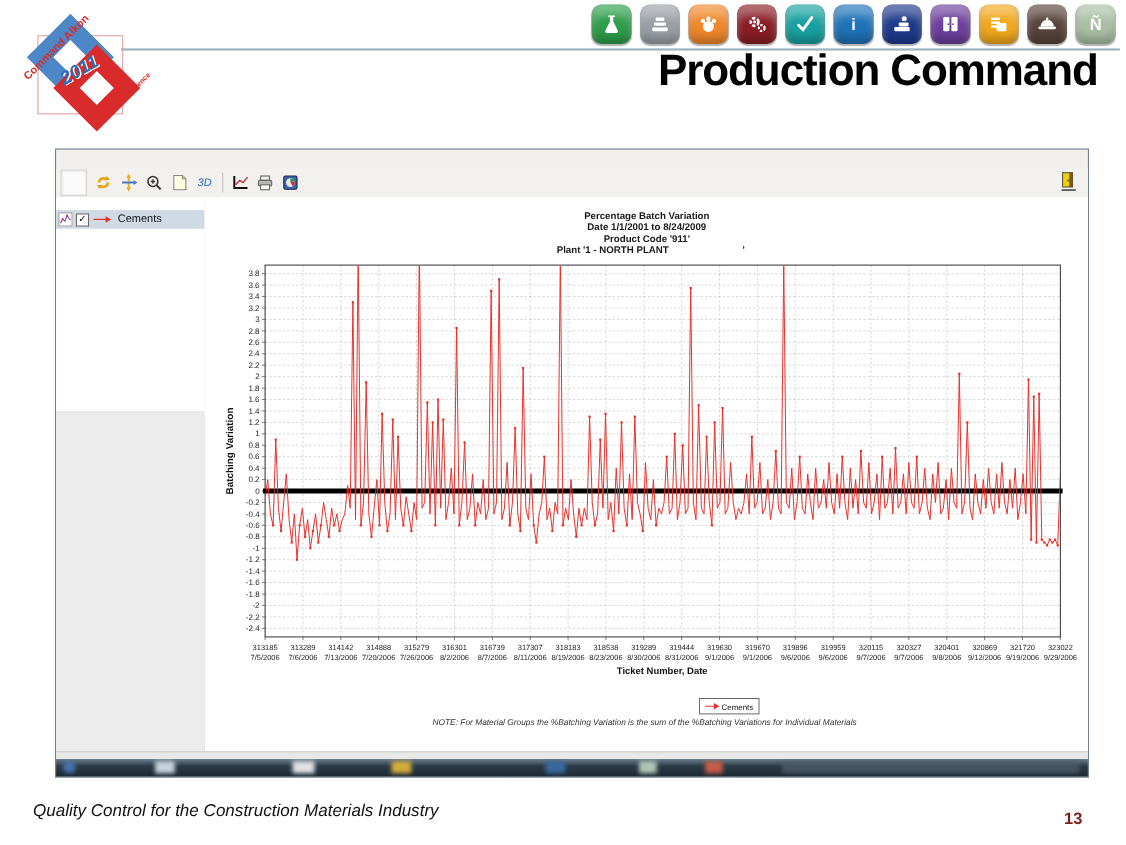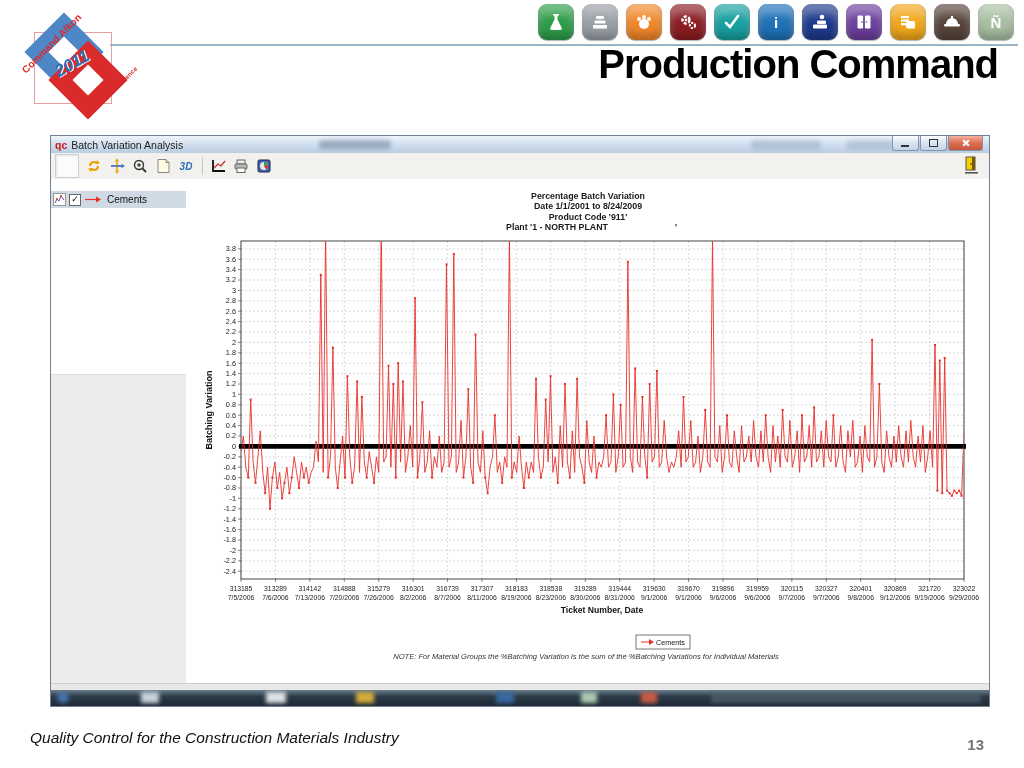--- a/index.html
+++ b/index.html
@@ -51,21 +51,21 @@
   .b-max{position:absolute;left:8px;top:3px;width:7px;height:6px;border:1px solid #333;background:transparent;}
   .b-x1,.b-x2{position:absolute;left:13px;top:2px;width:8px;height:2px;background:#fff;}
   .b-x1{transform:translateY(4px) rotate(45deg);}
   .b-x2{transform:translateY(4px) rotate(-45deg);}
 
   .toolbar{position:absolute;left:0;top:17px;right:0;height:26px;background:#f2f1ee;
     border-bottom:1px solid #d8d6d2;display:flex;align-items:center;padding-left:4px;}
   .tbtn{width:22px;height:22px;display:flex;align-items:center;justify-content:center;margin-right:1px;}
   .tbtn.blank{background:#fbfbfb;border:1px solid #cfcfcf;box-shadow:inset 1px 1px 2px #e3e3e3;margin-right:4px;}
   .tsep{width:1px;height:18px;background:#c6c4c0;margin:0 4px;}
-  .t3d{font-size:10px;font-weight:bold;color:#2e6db4;font-style:italic;text-align:right;}
+  .t3d{font-size:10px;font-weight:normal;color:#2e6db4;font-style:italic;text-align:right;}
   .exit-btn{position:absolute;right:8px;top:2px;width:18px;height:20px;}
 
   
   .panel{position:absolute;left:0;top:43px;width:135px;height:504px;background:#ececec;
     border-right:1px solid #c0c0c0;}
   .panel-list{position:absolute;left:0;top:0;width:100%;height:195px;background:#fff;
     border-bottom:1px solid #ddd;}
   .legend-row{margin-top:12px;height:17px;background:#cfdae4;display:flex;align-items:center;
     gap:3px;padding:0 2px;font-size:10px;color:#111;}
   .cbx{width:10px;height:10px;background:#fff;border:1px solid #666;font-size:9px;line-height:9px;
@@ -74,21 +74,21 @@
   svg.chart{font-family:"Liberation Sans","DejaVu Sans",sans-serif;}
 
   .statusstrip{position:absolute;left:0;top:547px;right:0;height:7px;background:#e8e8e6;
     border-top:1px solid #d0cecb;}
   .taskbar{position:absolute;left:0;top:554px;right:0;height:16px;
     background:linear-gradient(#6b7f8f,#2c3b47 40%,#1d2935);overflow:hidden;}
   .tb-blob{position:absolute;top:2px;height:11px;filter:blur(2px);opacity:.9;}
 
   
   .footer-text{left:30px;top:729px;font-size:15.5px;font-style:italic;color:#111;}
-  .page-num{right:40px;top:736px;font-size:15px;font-weight:bold;color:#737373;}
+  .page-num{right:40px;top:736px;font-size:15px;font-weight:bold;color:#7f1d1d;}
 </style>
 </head>
 <body>
 
 <div class="abs divider"></div>
 <div class="abs slide-title">Production Command</div>
 
 <div class="abs logo">
   <div class="outline"></div>
   <div class="diamond d-blue">
@@ -168,39 +168,20 @@
         <rect x="10" y="5" width="2" height="3" fill="#fff"></rect>
       </svg>
   </div>
   <div class="app-icon" style="background:#a9c0a4">
     <span class="glyph-text">Ñ</span>
   </div>
 </div>
 
 <div class="abs win">
 
-  <div class="titlebar">
-    <span class="qc">qc</span>
-    <span>Batch Variation Analysis</span>
-    <span class="blur-blob" style="left:268px;width:72px;opacity:.45;"></span>
-    <span class="blur-blob" style="left:700px;width:70px;opacity:.25;"></span>
-    <span class="blur-blob" style="left:795px;width:110px;opacity:.22;"></span>
-    <span class="winbtns">
-      <span class="wbtn">
-          <span class="b-min"></span>
-        </span>
-      <span class="wbtn">
-          <span class="b-max"></span>
-        </span>
-      <span class="wbtn close">
-          <span class="b-x1"></span>
-          <span class="b-x2"></span>
-        </span>
-    </span>
-  </div>
 
   <div class="toolbar">
     <span class="tbtn blank"></span>
     <span class="tbtn">
       <svg width="18" height="18">
           <path d="M5,9 a4,4 0 0 1 7,-2.6" fill="none" stroke="#eda000" stroke-width="2.2"></path>
           <polygon points="12,3 15,6.5 10.5,7" fill="#eda000"></polygon>
           <path d="M13,9 a4,4 0 0 1 -7,2.6" fill="none" stroke="#eda000" stroke-width="2.2"></path>
           <polygon points="6,15 3,11.5 7.5,11" fill="#eda000"></polygon>
         </svg>

